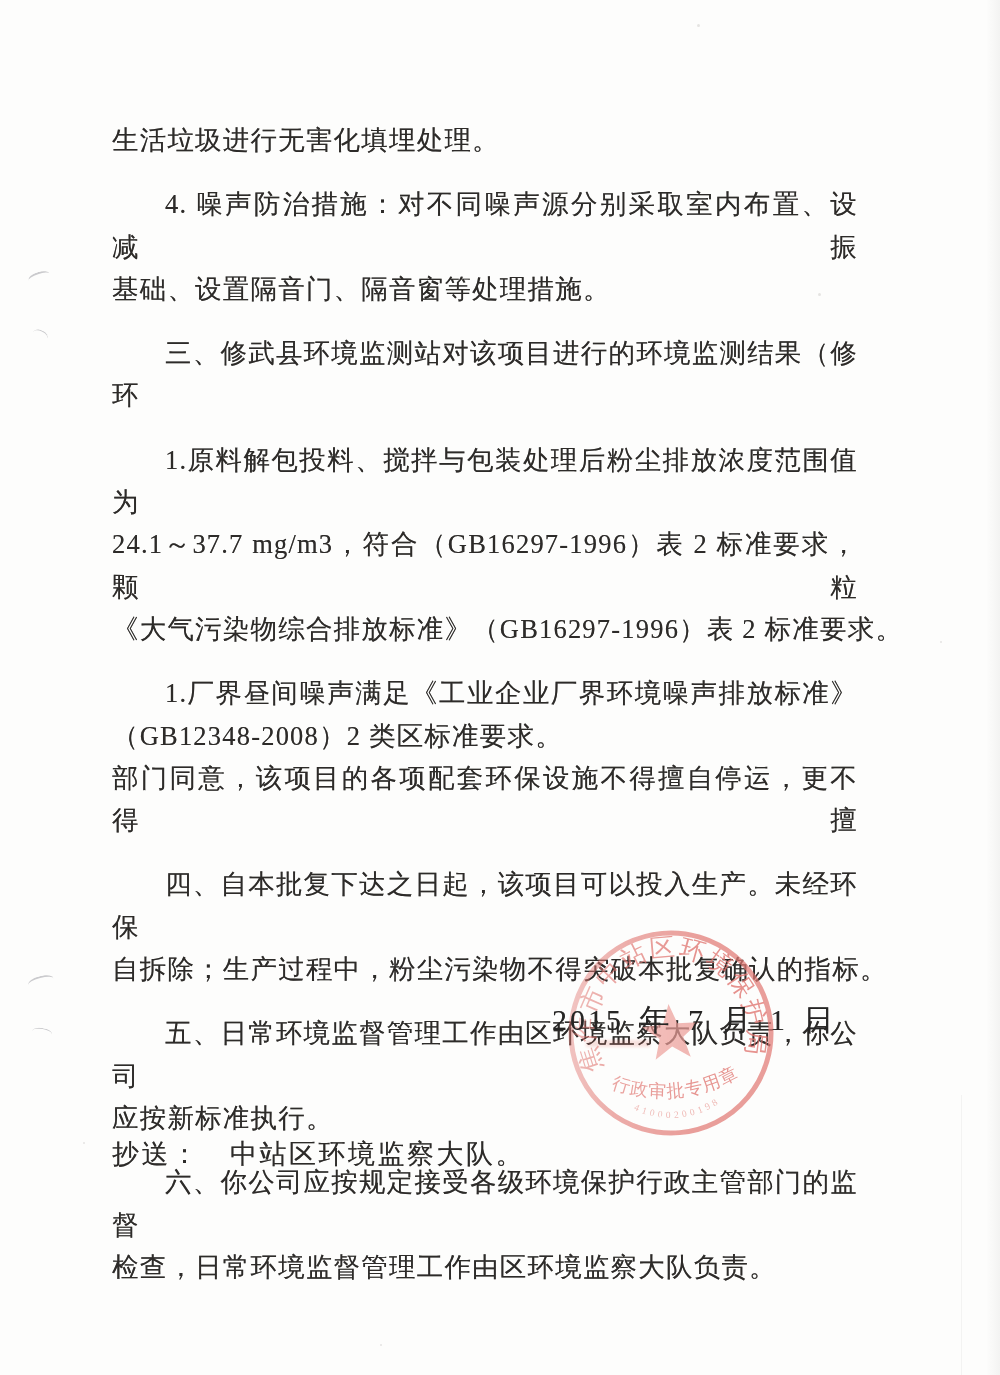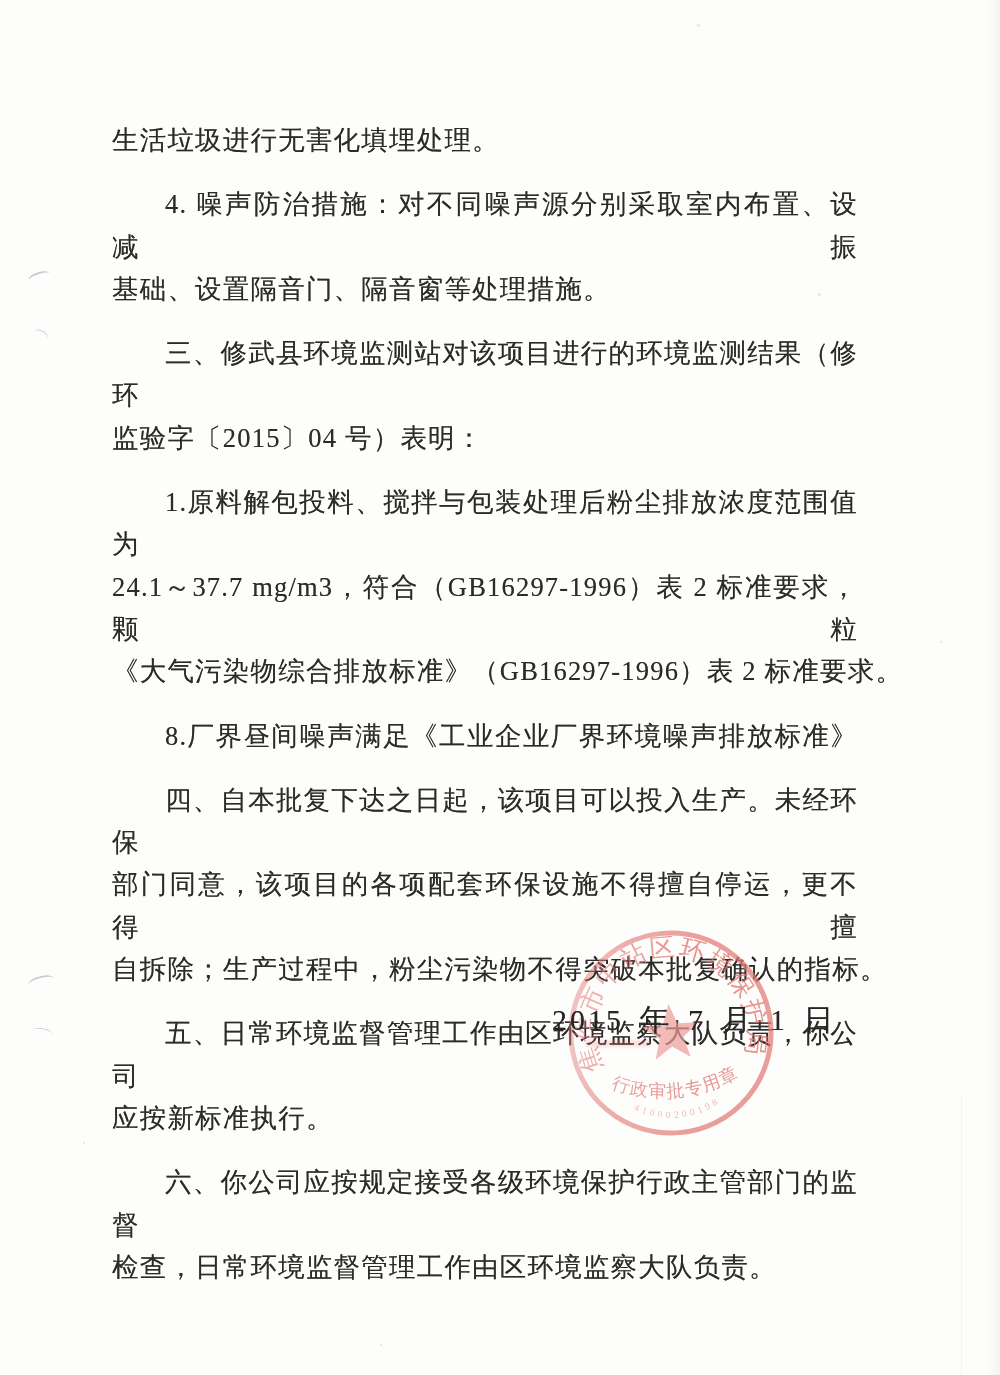--- a/index.html
+++ b/index.html
@@ -90,27 +90,27 @@
   <div class="speck s2"></div>
   <div class="speck s3"></div>
   <div class="speck s4"></div>
   <div class="speck s5"></div>
 
   <div class="doc-body">
     <div class="line">生活垃圾进行无害化填埋处理。</div>
     <div class="line j i">4. 噪声防治措施：对不同噪声源分别采取室内布置、设减振</div>
     <div class="line">基础、设置隔音门、隔音窗等处理措施。</div>
     <div class="line j i">三、修武县环境监测站对该项目进行的环境监测结果（修环</div>
-    <div class="line">监验字〔2015〕04 号）表明：</div>
     <div class="line j i">1.原料解包投料、搅拌与包装处理后粉尘排放浓度范围值为</div>
     <div class="line j">24.1～37.7 mg/m3，符合（GB16297-1996）表 2 标准要求，颗粒</div>
     <div class="line">《大气污染物综合排放标准》（GB16297-1996）表 2 标准要求。</div>
-    <div class="line j i">8.厂界昼间噪声满足《工业企业厂界环境噪声排放标准》</div>
+    <div class="line j i">1.厂界昼间噪声满足《工业企业厂界环境噪声排放标准》</div>
+    <div class="line">（GB12348-2008）2 类区标准要求。</div>
+    <div class="line j">部门同意，该项目的各项配套环保设施不得擅自停运，更不得擅</div>
     <div class="line j i">四、自本批复下达之日起，该项目可以投入生产。未经环保</div>
-    <div class="line j">部门同意，该项目的各项配套环保设施不得擅自停运，更不得擅</div>
     <div class="line">自拆除；生产过程中，粉尘污染物不得突破本批复确认的指标。</div>
     <div class="line j i">五、日常环境监督管理工作由区环境监察大队负责，你公司</div>
     <div class="line">应按新标准执行。</div>
     <div class="line j i">六、你公司应按规定接受各级环境保护行政主管部门的监督</div>
     <div class="line">检查，日常环境监督管理工作由区环境监察大队负责。</div>
   </div>
 
   <div class="red-smudge"></div>
 
   <div class="seal">
@@ -129,14 +129,15 @@
         <path id="sealSerialArc" d="M 51.7 171.9 A 86 86 0 0 0 162.3 171.9" fill="none"></path>
         <text font-size="9.5" fill="#e58a84" opacity="0.65" letter-spacing="3.6">
           <textPath href="#sealSerialArc" startOffset="50%" text-anchor="middle">41000200198</textPath>
         </text>
       </g>
     </svg>
   </div>
 
   <div class="date-line">2015 年 7 月 1 日</div>
 
+  <div class="cc-line">抄送：　中站区环境监察大队。</div>
 
 </div>
 
 </body></html>

